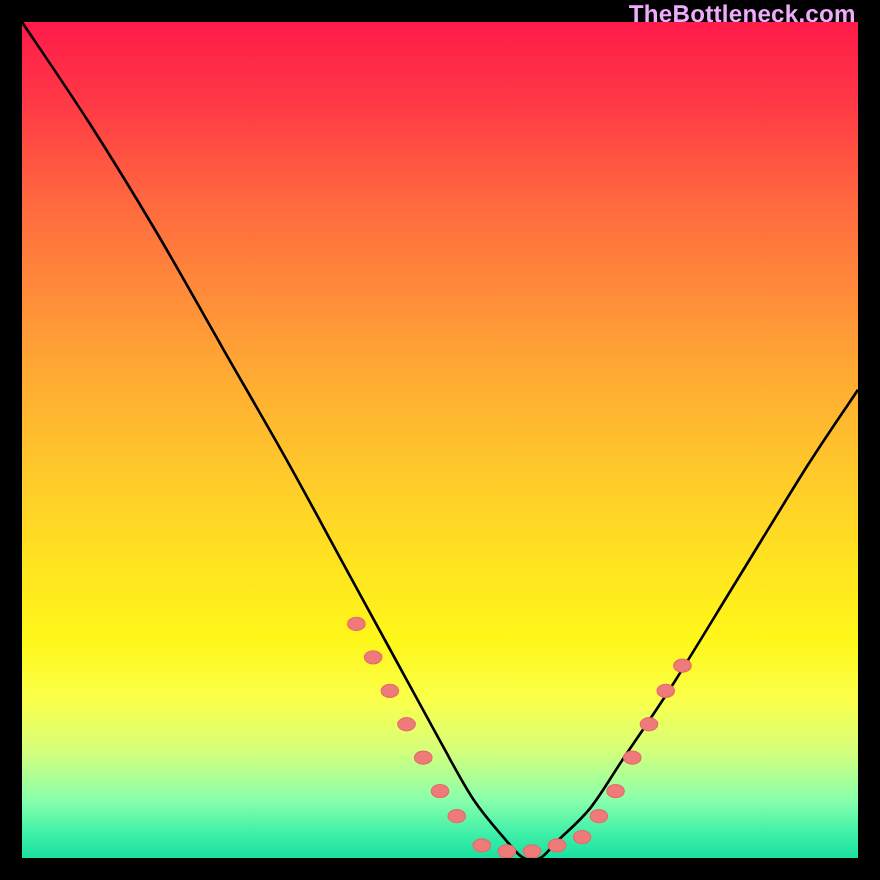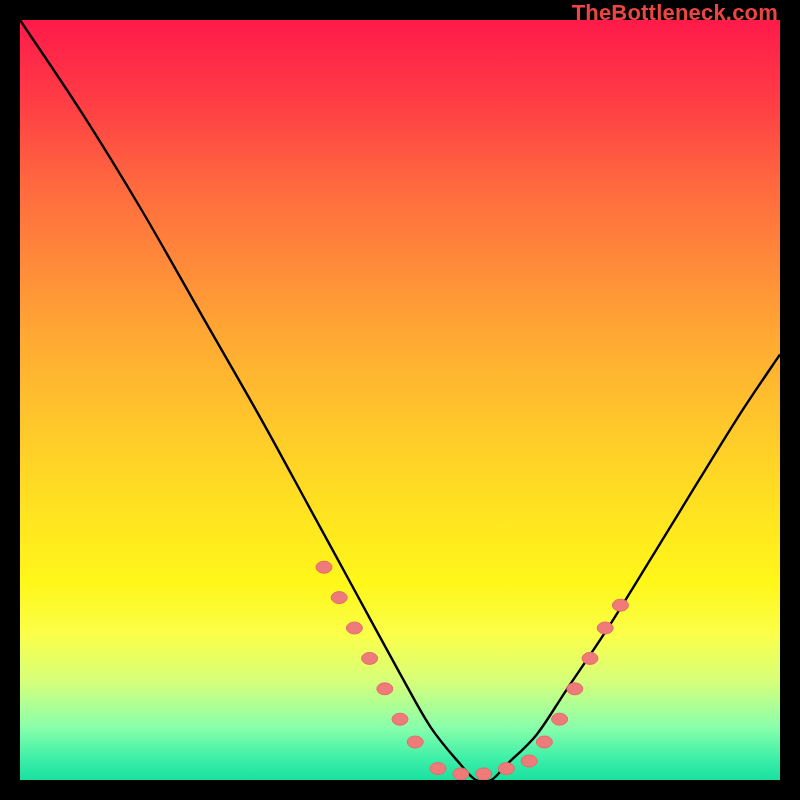--- a/index.html
+++ b/index.html
@@ -37,21 +37,21 @@
       #d6ff7a 87%,
       #8affab 93%,
       #40f0a8 97%,
       #1ae0a0 100%
     );
   }
   .watermark {
     position: absolute;
     top: 0px;
     right: 22px;
-    color: #ef4444;
+    color: #f0abfc;
     font-family: Arial, Helvetica, sans-serif;
     font-size: 22px;
     font-weight: 600;
     letter-spacing: 0.2px;
     user-select: none;
   }
   svg.curve {
     position: absolute;
     left: 0;
     top: 0;

